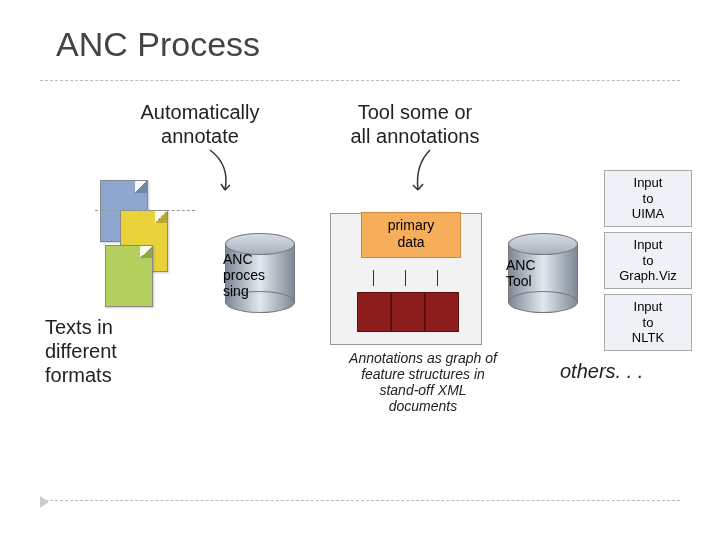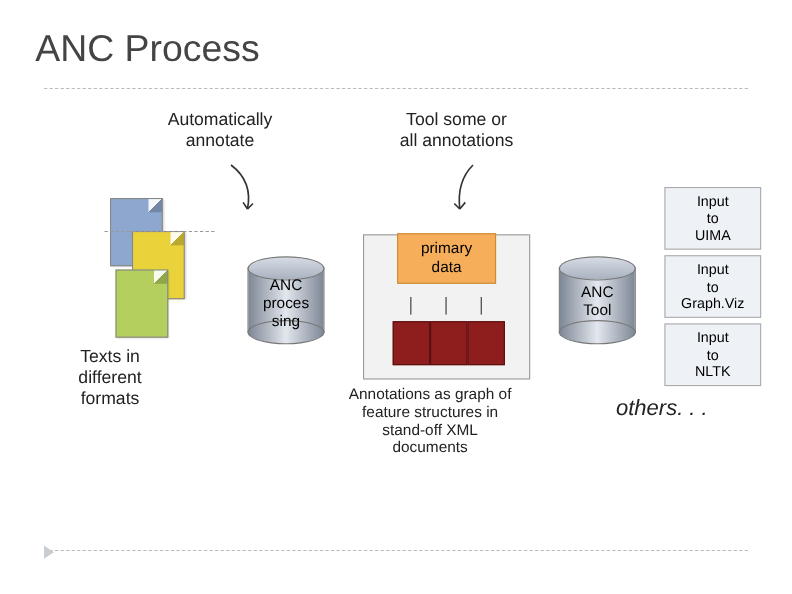--- a/index.html
+++ b/index.html
@@ -7,35 +7,35 @@
     padding: 0;
     width: 720px;
     height: 540px;
     font-family: Arial, Helvetica, sans-serif;
     background: #fff;
     position: relative;
     overflow: hidden;
   }
   .title {
     position: absolute;
-    left: 32px;
+    left: 56px;
     top: 25px;
     font-size: 34px;
     color: #444;
     font-weight: 400;
   }
   .dashed-line {
     position: absolute;
     border-top: 1.5px dashed #bbb;
   }
   .label {
     position: absolute;
     color: #222;
     text-align: center;
-    font-size: 16px;
+    font-size: 20px;
     line-height: 1.2;
   }
   .label-small {
     font-size: 14px;
     line-height: 1.15;
   }
   
   .doc {
     position: absolute;
     width: 46px;
@@ -69,36 +69,35 @@
     height:20px;
     border:1px solid #777;
     border-radius:50%;
   }
   .cyl .top { top:0; }
   .cyl .bot { bottom:0; }
   .cyl .txt {
     position:absolute;
     left:-2px; right:-2px;
     top:18px;
-    text-align:center;
     font-size:14px;
     line-height:1.15;
   }
   
   .prim-outer {
     position:absolute;
     left:330px; top:213px;
     width:150px; height:130px;
     background:#f2f2f2;
     border:1px solid #999;
   }
   .prim-head {
     position:absolute;
     left:30px; top:-2px;
-    width:90px; height:46px;
+    width:100px; height:46px;
     background:#f6ae5a;
     border:1px solid #cc8a3a;
     text-align:center;
     font-size:14px;
     line-height:1.2;
     padding-top:4px;
     box-sizing:border-box;
   }
   .prim-line {
     position:absolute;
@@ -160,21 +159,21 @@
   <path d="M30 5 Q15 20 18 45" stroke="#333" stroke-width="1.5" fill="none"></path>
   <path d="M18 45 l-5 -5 M18 45 l5 -6" stroke="#333" stroke-width="1.5" fill="none"></path>
 </svg>
 
 <div class="doc fold" style="left:100px; top:180px; background:#8ea7cf;"></div>
 <div class="doc fold" style="left:120px; top:210px; background:#e9d23a;"></div>
 <div class="doc fold" style="left:105px; top:245px; background:#b4cf5d;"></div>
 
 <div class="dashed-line" style="left:95px; top:210px; width:100px; border-top:1.5px dashed #999;"></div>
 
-<div class="label" style="left:45px; top:315px; width:110px; white-space:pre-line; text-align:center;">Texts in
+<div class="label" style="left:45px; top:315px; width:110px; white-space:pre-line; text-align:left;">Texts in
 different
 formats</div>
 
 <div class="cyl" style="left:225px; top:233px;">
   <div class="body" style="background:linear-gradient(90deg,#7e8896,#e3e7ee 50%,#7e8896);"></div>
   <div class="bot" style="background:linear-gradient(90deg,#7e8896,#e3e7ee 50%,#7e8896);"></div>
   <div class="top" style="background:linear-gradient(180deg,#d6dbe4,#a9b2bf);"></div>
   <div class="txt" style="white-space:pre-line;">ANC
 proces
 sing</div>
@@ -184,21 +183,21 @@
   <div class="prim-head" style="white-space:pre-line;">primary
 data</div>
   <div class="prim-line" style="left:42px;"></div>
   <div class="prim-line" style="left:74px;"></div>
   <div class="prim-line" style="left:106px;"></div>
   <div class="anno-block" style="left:26px;"></div>
   <div class="anno-block" style="left:60px;"></div>
   <div class="anno-block" style="left:94px;"></div>
 </div>
 
-<div class="label label-small" style="left:286px; top:350px; width:210px; white-space:pre-line;">Annotations as graph of
+<div class="label label-small" style="left:318px; top:350px; width:210px; white-space:pre-line;font-style:italic;">Annotations as graph of
 feature structures in
 stand-off XML
 documents</div>
 
 <div class="cyl" style="left:508px; top:233px;">
   <div class="body" style="background:linear-gradient(90deg,#7e8896,#e3e7ee 50%,#7e8896);"></div>
   <div class="bot" style="background:linear-gradient(90deg,#7e8896,#e3e7ee 50%,#7e8896);"></div>
   <div class="top" style="background:linear-gradient(180deg,#d6dbe4,#a9b2bf);"></div>
   <div class="txt" style="top:24px; white-space:pre-line;">ANC
 Tool</div>

